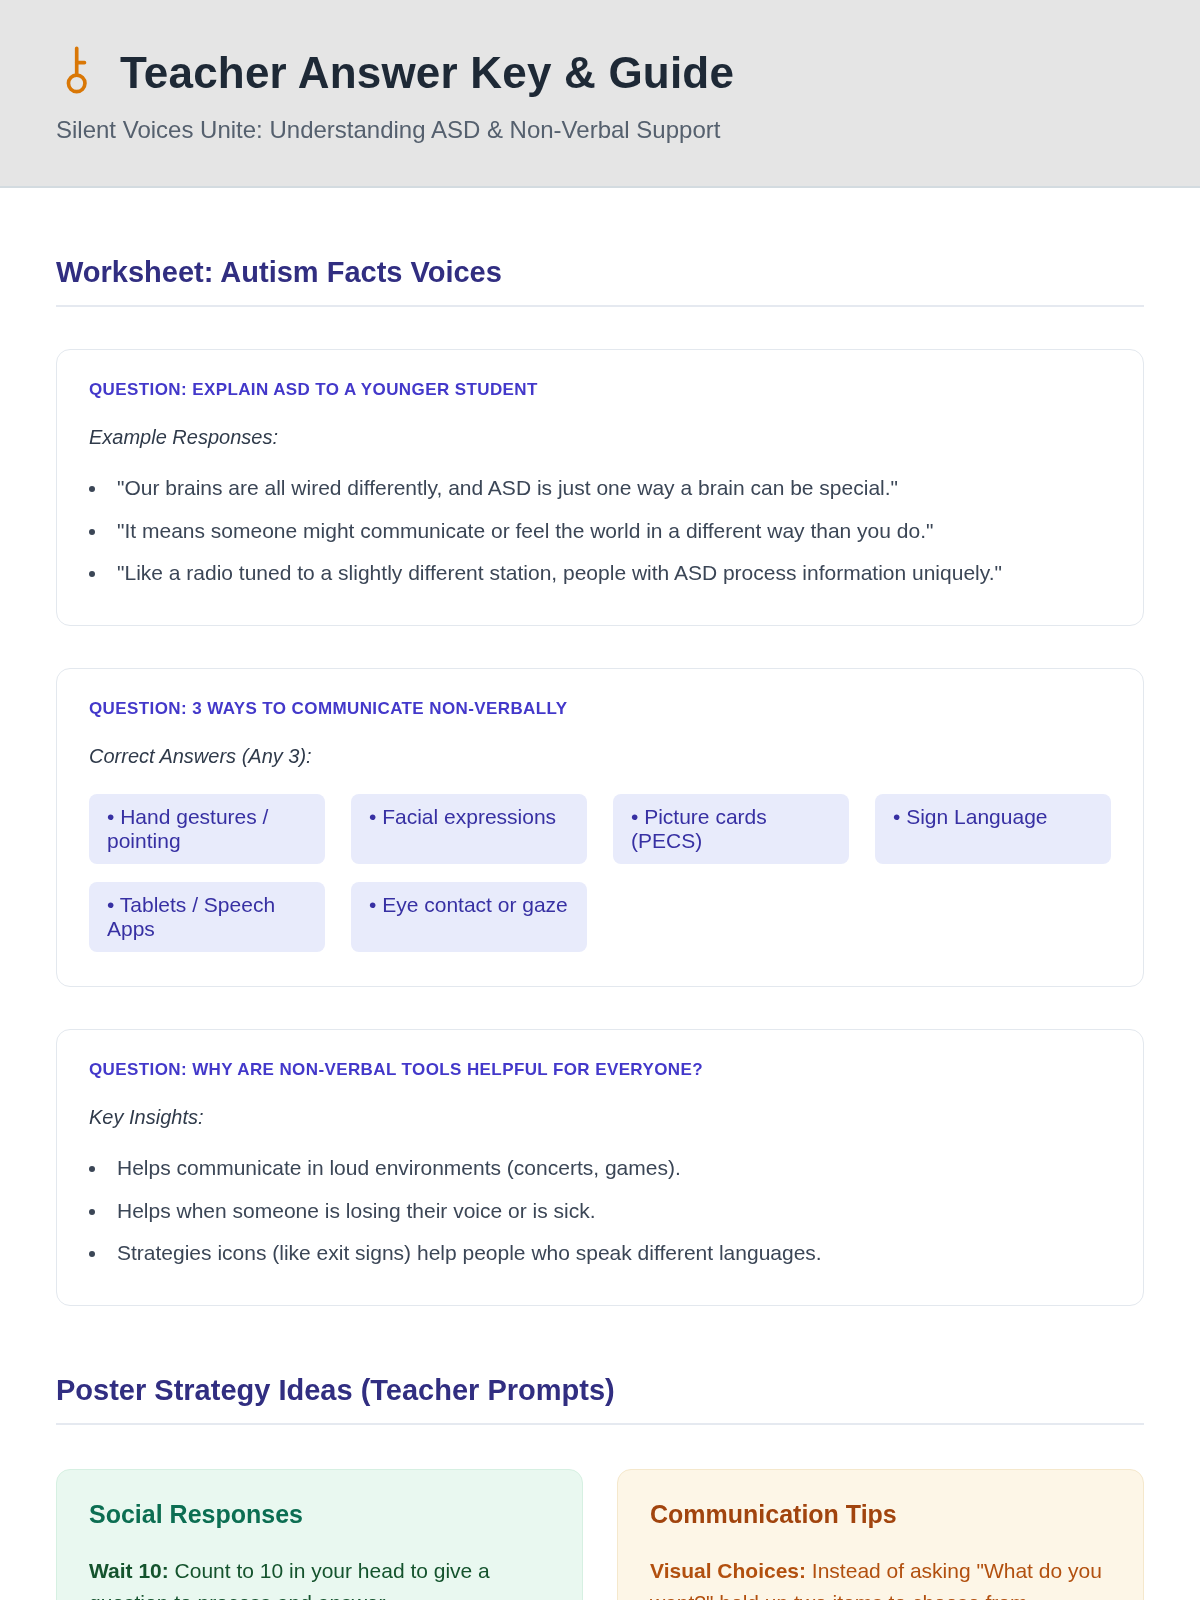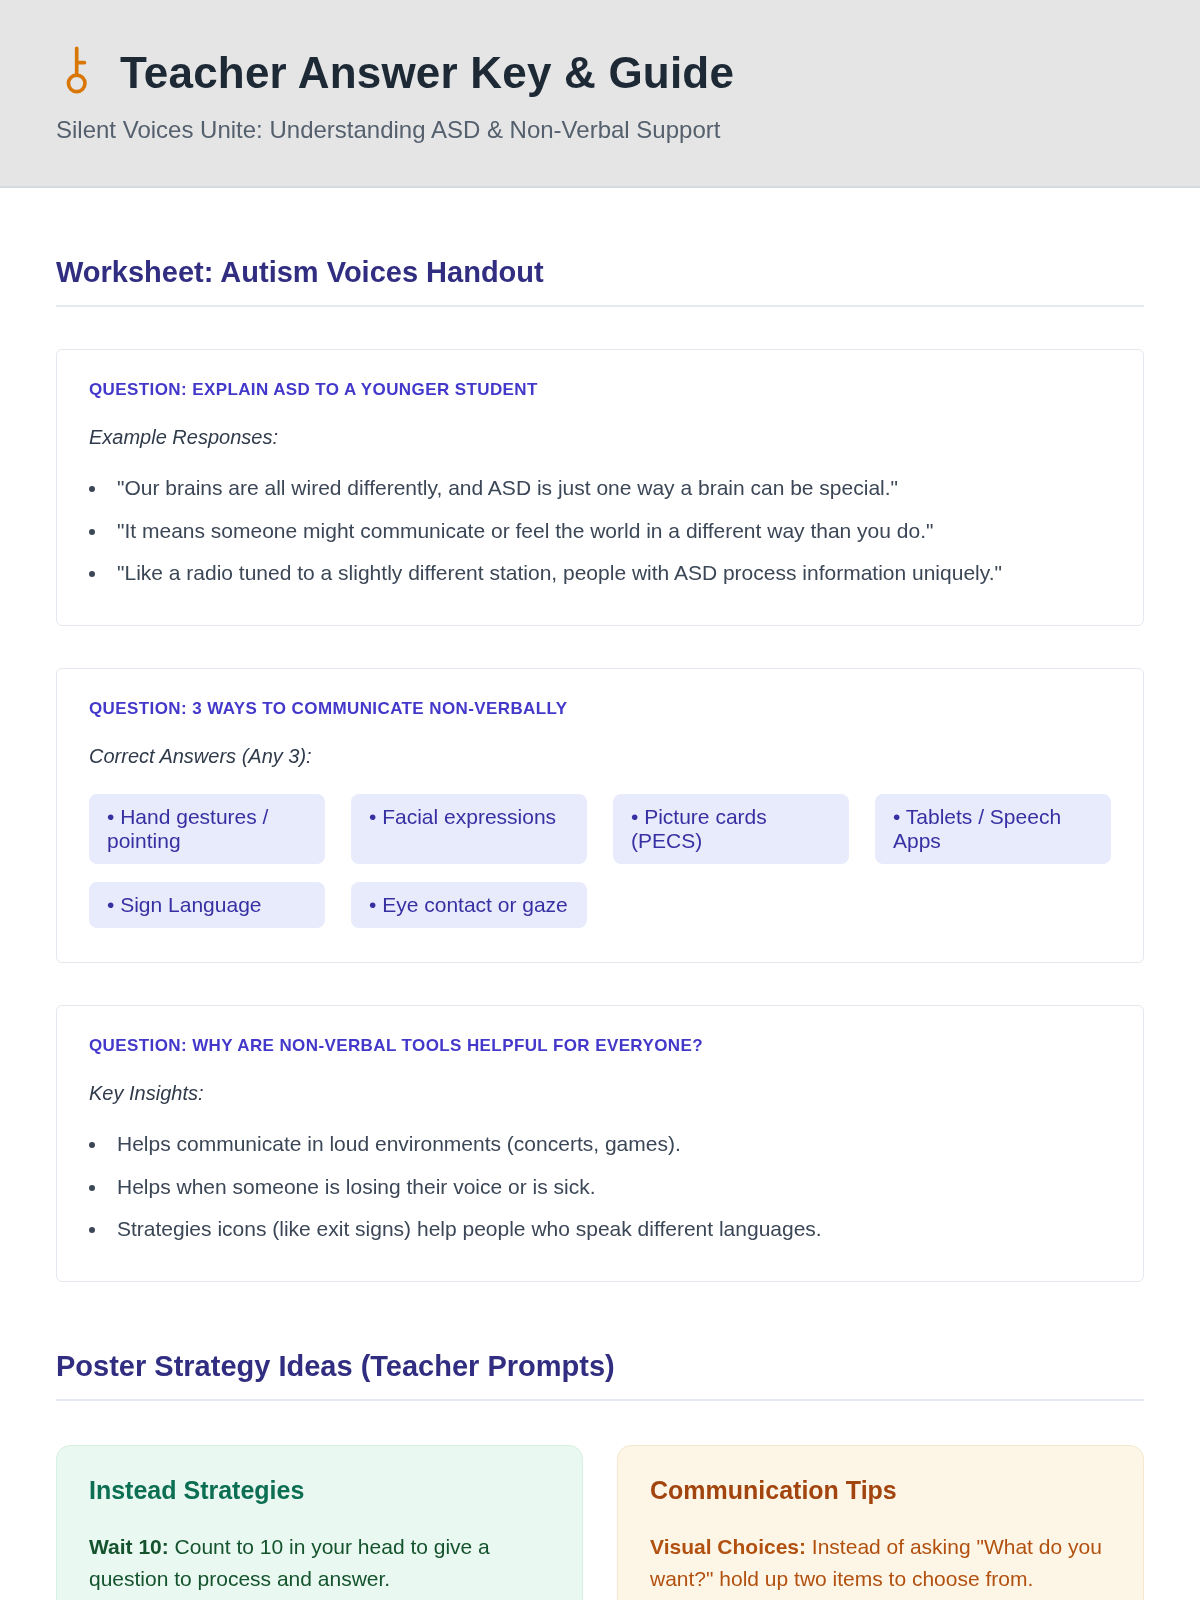--- a/index.html
+++ b/index.html
@@ -46,21 +46,21 @@
     margin-top: 68px;
   }
   .section-rule {
     border: none;
     border-top: 2px solid #e5e9f0;
     margin-top: 16px;
   }
 
   .card {
     border: 1px solid #e3e8ee;
-    border-radius: 6px;
+    border-radius: 14px;
     background: #ffffff;
     padding: 30px 32px 34px 32px;
     margin-top: 42px;
   }
   .question-heading {
     font-size: 17px;
     font-weight: 700;
     color: #4338ca;
     letter-spacing: 0.4px;
     text-transform: uppercase;
@@ -132,62 +132,62 @@
         <path d="M15.5 7.5 L18.5 10.5"></path>
       </svg>
     </span>
     <h1 class="page-title">Teacher Answer Key &amp; Guide</h1>
   </div>
   <p class="page-subtitle">Silent Voices Unite: Understanding ASD &amp; Non-Verbal Support</p>
 </header>
 
 <main class="content">
 
-  <h2 class="section-heading">Worksheet: Autism Voices Handout</h2>
+  <h2 class="section-heading">Worksheet: Autism Facts Voices</h2>
   <hr class="section-rule">
 
   <section class="card">
     <h3 class="question-heading">QUESTION: EXPLAIN ASD TO A YOUNGER STUDENT</h3>
     <p class="answer-label">Example Responses:</p>
     <ul class="bullets">
       <li>"Our brains are all wired differently, and ASD is just one way a brain can be special."</li>
       <li>"It means someone might communicate or feel the world in a different way than you do."</li>
       <li>"Like a radio tuned to a slightly different station, people with ASD process information uniquely."</li>
     </ul>
   </section>
 
   <section class="card">
     <h3 class="question-heading">QUESTION: 3 WAYS TO COMMUNICATE NON-VERBALLY</h3>
     <p class="answer-label">Correct Answers (Any 3):</p>
     <div class="pill-grid">
       <div class="pill">Hand gestures / pointing</div>
       <div class="pill">Facial expressions</div>
       <div class="pill">Picture cards (PECS)</div>
+      <div class="pill">Sign Language</div>
       <div class="pill">Tablets / Speech Apps</div>
-      <div class="pill">Sign Language</div>
       <div class="pill">Eye contact or gaze</div>
     </div>
   </section>
 
   <section class="card">
     <h3 class="question-heading">QUESTION: WHY ARE NON-VERBAL TOOLS HELPFUL FOR EVERYONE?</h3>
     <p class="answer-label">Key Insights:</p>
     <ul class="bullets">
       <li>Helps communicate in loud environments (concerts, games).</li>
       <li>Helps when someone is losing their voice or is sick.</li>
       <li>Strategies icons (like exit signs) help people who speak different languages.</li>
     </ul>
   </section>
 
   <h2 class="section-heading">Poster Strategy Ideas (Teacher Prompts)</h2>
   <hr class="section-rule">
 
   <div class="strategy-grid">
     <section class="strategy-card green">
-      <h3 class="strategy-title">Instead Strategies</h3>
+      <h3 class="strategy-title">Social Responses</h3>
       <p class="strategy-text"><b>Wait 10:</b> <span>Count to 10 in your head to give a question to process and answer.</span></p>
     </section>
     <section class="strategy-card orange">
       <h3 class="strategy-title">Communication Tips</h3>
       <p class="strategy-text"><b>Visual Choices:</b> <span>Instead of asking "What do you want?" hold up two items to choose from.</span></p>
     </section>
   </div>
 
 </main>
 

